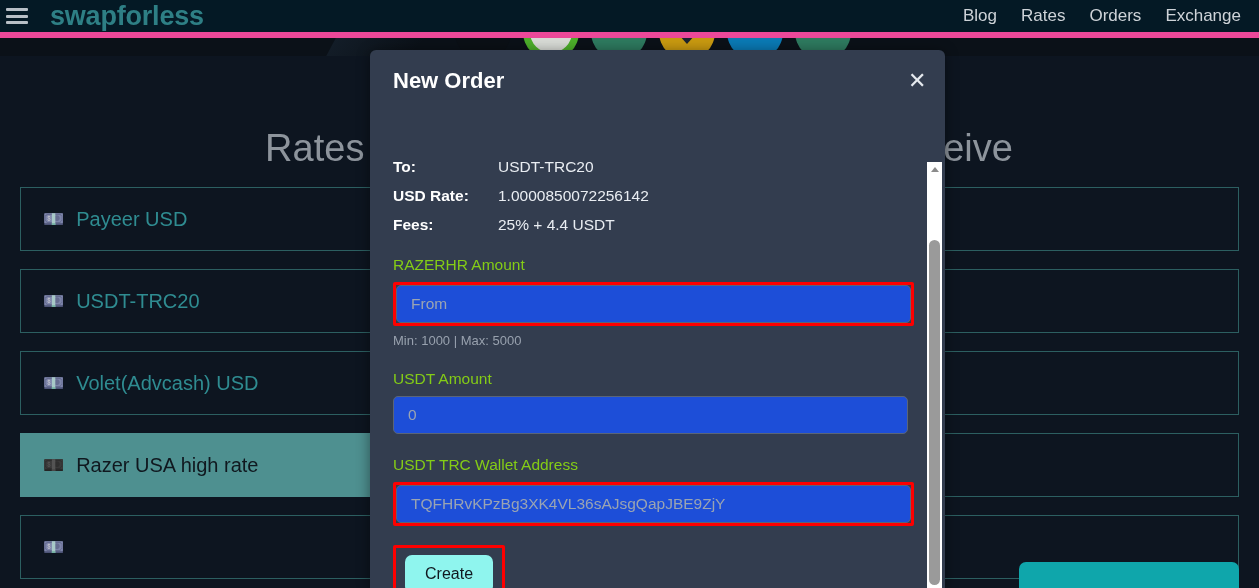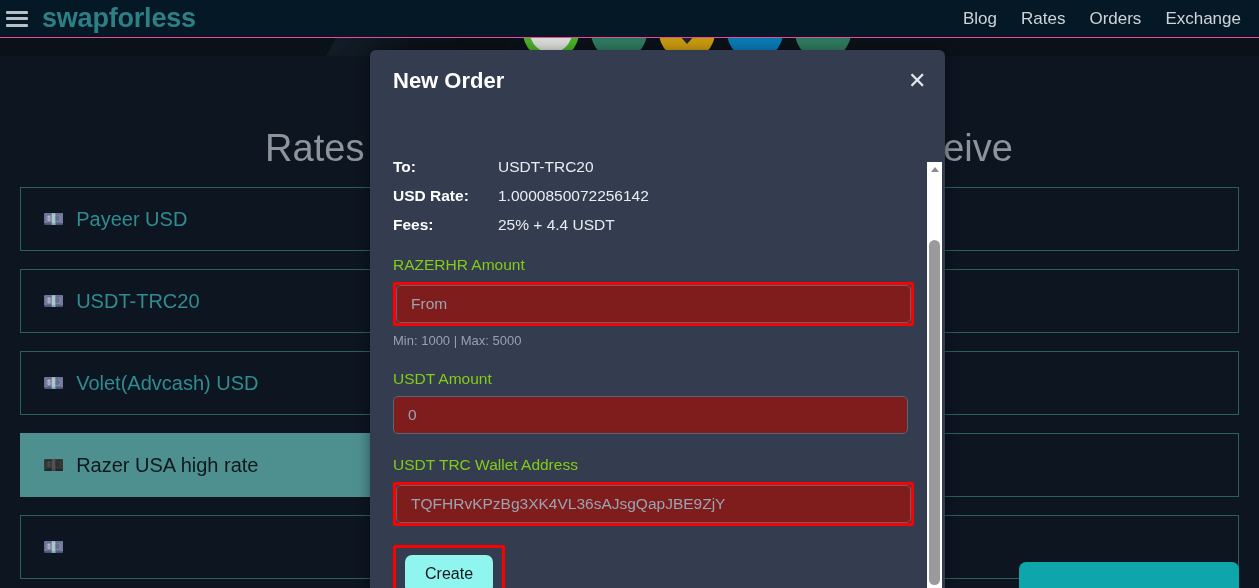--- a/index.html
+++ b/index.html
@@ -17,22 +17,23 @@
     background: #0d1520;
     overflow: hidden;
   }
 
   
   .navbar {
     position: absolute; top: 0; left: 0;
     width: 1259px; height: 38px;
     background: #041925;
     display: flex; align-items: center;
-    border-bottom: 1px solid #ec4899;
+    border-bottom: 6px solid #ec4899;
     z-index: 40;
+    gap: 8px;
   }
   .hamburger {
     width: 22px; height: 16px;
     margin-left: 6px; margin-right: 14px;
     display: flex; flex-direction: column; justify-content: space-between;
     cursor: pointer;
   }
   .hamburger span {
     display: block; height: 3px; width: 22px;
     background: #b8bfc6; border-radius: 1px;
@@ -187,21 +188,21 @@
   }
   .kv .v {
     font-size: 15.5px; color: #e9edf2;
   }
   .field-label {
     font-size: 15.5px; color: #84cc16;
     margin-top: 22px; margin-bottom: 8px;
   }
   .input {
     width: 515px; height: 38px;
-    background: #7f1d1d;
+    background: #1d4ed8;
     border: 1px solid #5a6578;
     border-radius: 5px;
     color: #a6afbd;
     font-size: 15.5px;
     padding: 0 14px;
     font-family: "Liberation Sans", sans-serif;
     outline: none;
   }
   .input::placeholder { color: #9aa4b2; opacity: 1; }
   .hint {

